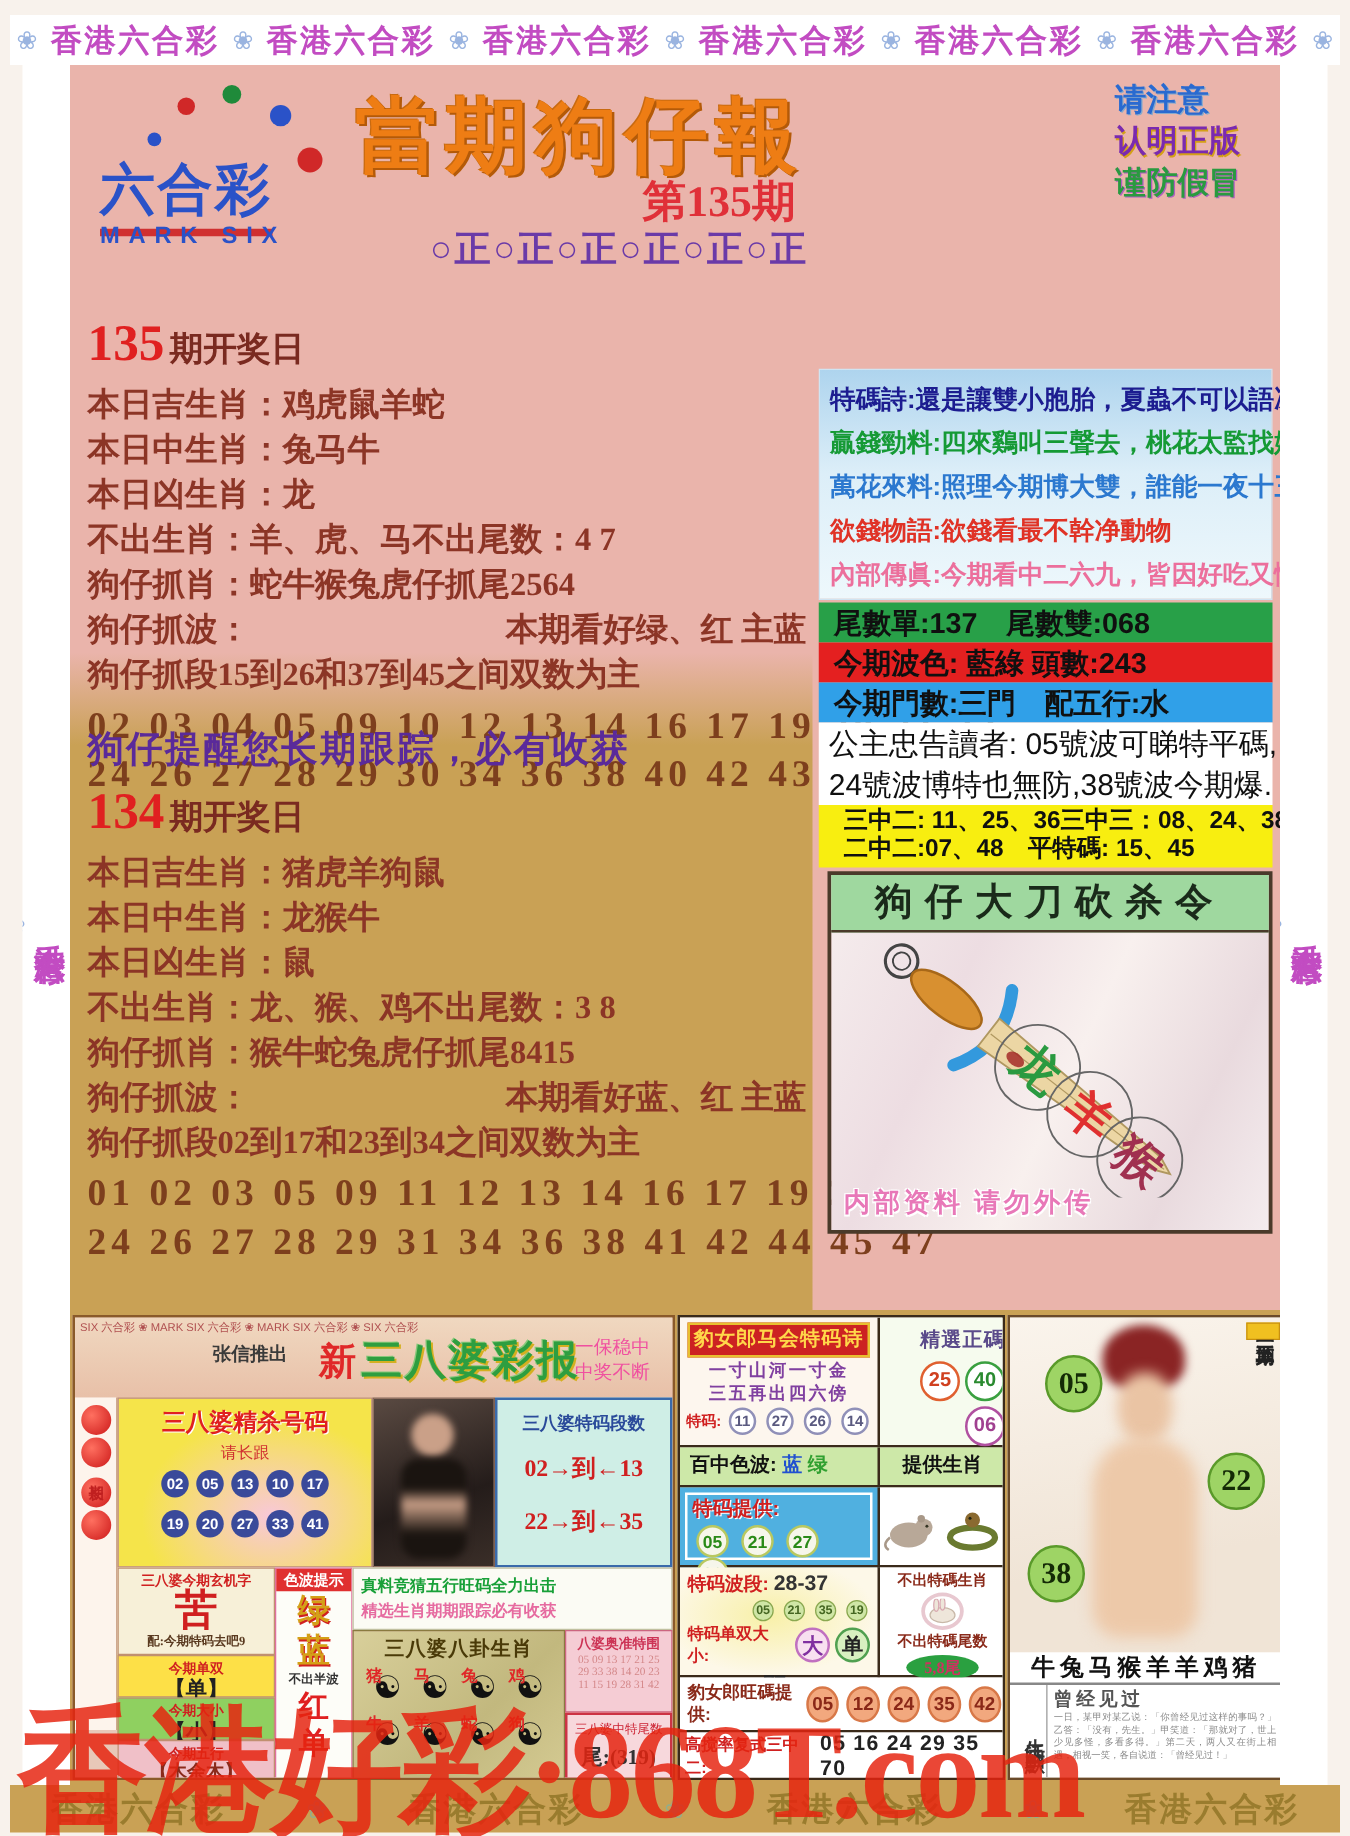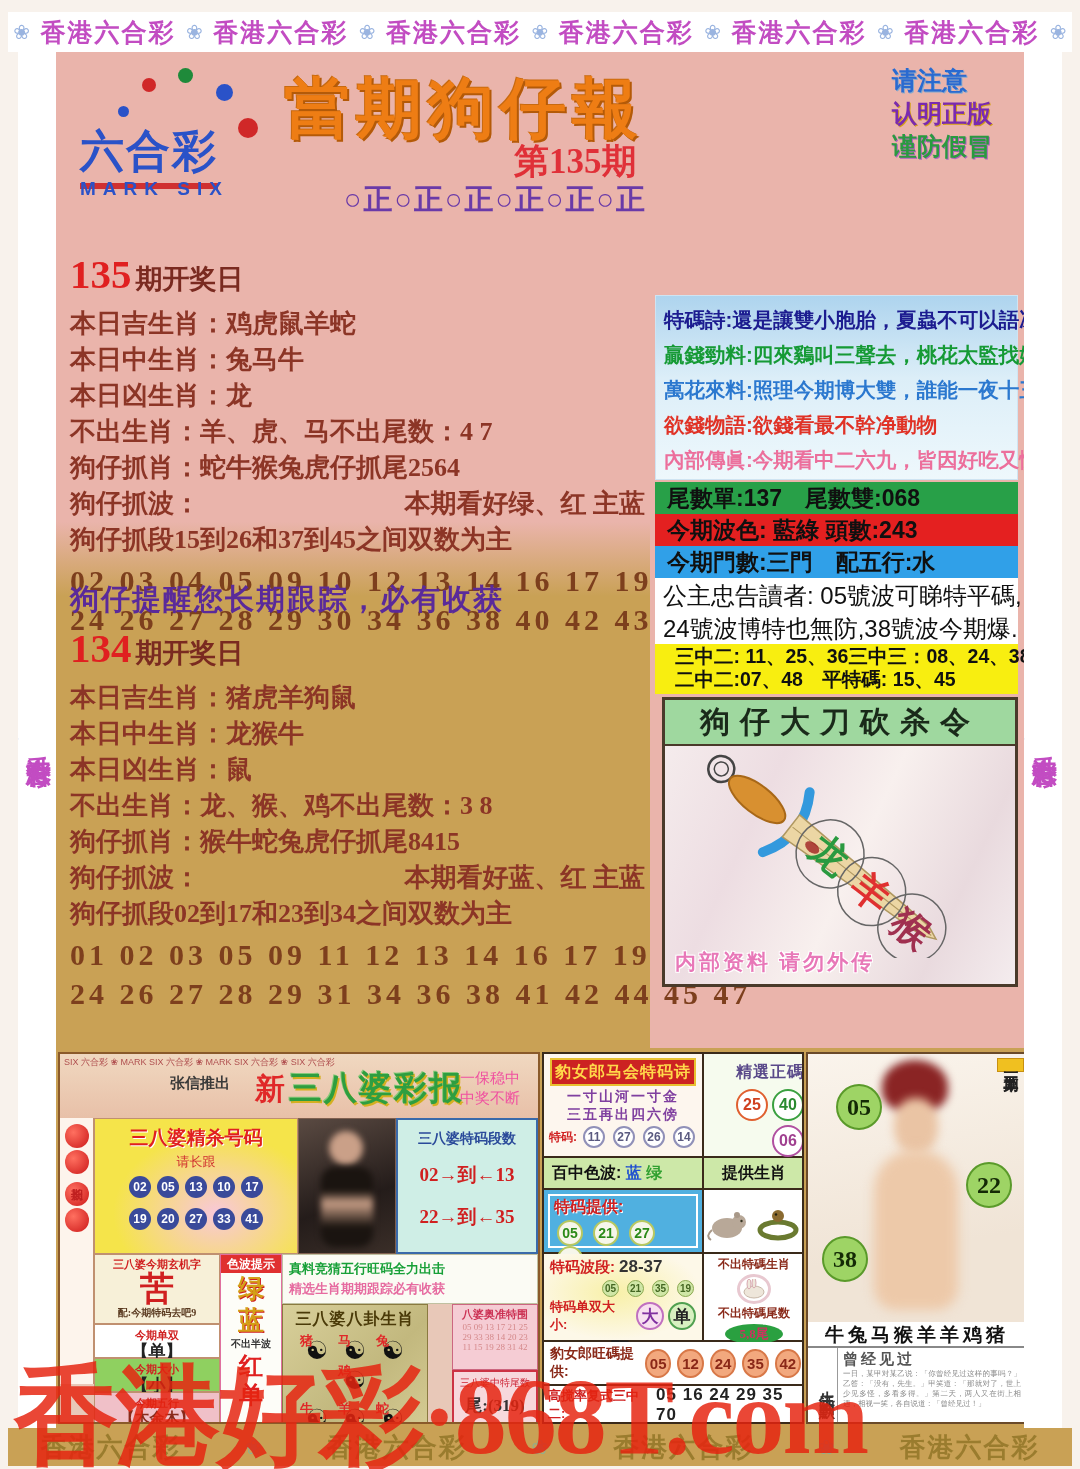--- a/index.html
+++ b/index.html
@@ -244,21 +244,21 @@
       <div style="font-size:14px;font-weight:bold;color:#2a4a9a;margin-top:10px">三八婆特码段数</div>
       <div style="font-size:19px;font-weight:bold;color:#d02020;margin-top:14px">02→到←13</div>
       <div style="font-size:19px;font-weight:bold;color:#d02020;margin-top:16px">22→到←35</div>
     </div>
 
     <div class="ab" style="left:34px;top:200px;width:126px;height:70px;background:#f7f0d8;border:1px solid #c09070;text-align:center">
       <div class="smallbox-h" style="margin-top:2px">三八婆今期玄机字</div>
       <div style="font-size:34px;font-weight:bold;color:#d02020;line-height:34px">苦</div>
       <div style="font-size:10px;color:#5a3a20;font-weight:bold">配:今期特码去吧9</div>
     </div>
-    <div class="ab" style="left:34px;top:270px;width:126px;height:34px;background:#ffffff;border:1px solid #c09070;text-align:center">
+    <div class="ab" style="left:34px;top:270px;width:126px;height:34px;background:#fde047;border:1px solid #c09070;text-align:center">
       <span class="smallbox-h">今期单双</span>
       <div style="font-size:17px;font-weight:bold;color:#222;line-height:18px">【单】</div>
     </div>
     <div class="ab" style="left:34px;top:304px;width:126px;height:34px;background:#8fd060;border:1px solid #c09070;text-align:center">
       <span class="smallbox-h">今期大小</span>
       <div style="font-size:17px;font-weight:bold;color:#222;line-height:18px">【小】</div>
     </div>
     <div class="ab" style="left:34px;top:338px;width:126px;height:32px;background:#f0c0c8;border:1px solid #c09070;text-align:center">
       <span class="smallbox-h">今期五行</span>
       <div style="font-size:15px;font-weight:bold;color:#8a2a1a;line-height:15px">【木余木】</div>
@@ -271,21 +271,21 @@
       <div style="font-size:10px;color:#333;font-weight:bold;line-height:14px">不出半波</div>
       <div style="font-size:24px;font-weight:bold;color:#e02020;line-height:30px">红</div>
       <div style="font-size:24px;font-weight:bold;color:#e02020;line-height:28px">单</div>
     </div>
 
     <div class="ab" style="left:222px;top:200px;width:256px;height:50px;background:#fbfbf4;border:1px solid #c0c0a0;padding:4px 6px">
       <div style="font-size:13px;font-weight:bold;color:#18a038;line-height:20px;white-space:nowrap">真料竞猜五行旺码全力出击</div>
       <div style="font-size:13px;font-weight:bold;color:#e66ba0;line-height:20px;white-space:nowrap">精选生肖期期跟踪必有收获</div>
     </div>
 
-    <div class="ab" style="left:222px;top:250px;width:146px;height:120px;background:linear-gradient(135deg,#d8cf9a,#c2b87e 60%,#d4ca92);border:1px solid #8a7a40;text-align:center">
+    <div class="ab" style="left:222px;top:250px;width:170px;height:120px;background:linear-gradient(135deg,#d8cf9a,#c2b87e 60%,#d4ca92);border:1px solid #8a7a40;text-align:center">
       <div style="font-size:16px;font-weight:bold;color:#4a3a08;margin-top:4px;letter-spacing:1px">三八婆八卦生肖</div>
       <div style="margin-top:6px">
         <span class="yy"><span class="sym">☯</span><span class="zc">猪</span></span>
         <span class="yy"><span class="sym">☯</span><span class="zc">马</span></span>
         <span class="yy"><span class="sym">☯</span><span class="zc">兔</span></span>
         <span class="yy"><span class="sym">☯</span><span class="zc">鸡</span></span>
       </div>
       <div style="margin-top:8px">
         <span class="yy"><span class="sym">☯</span><span class="zc">牛</span></span>
         <span class="yy"><span class="sym">☯</span><span class="zc">羊</span></span>

